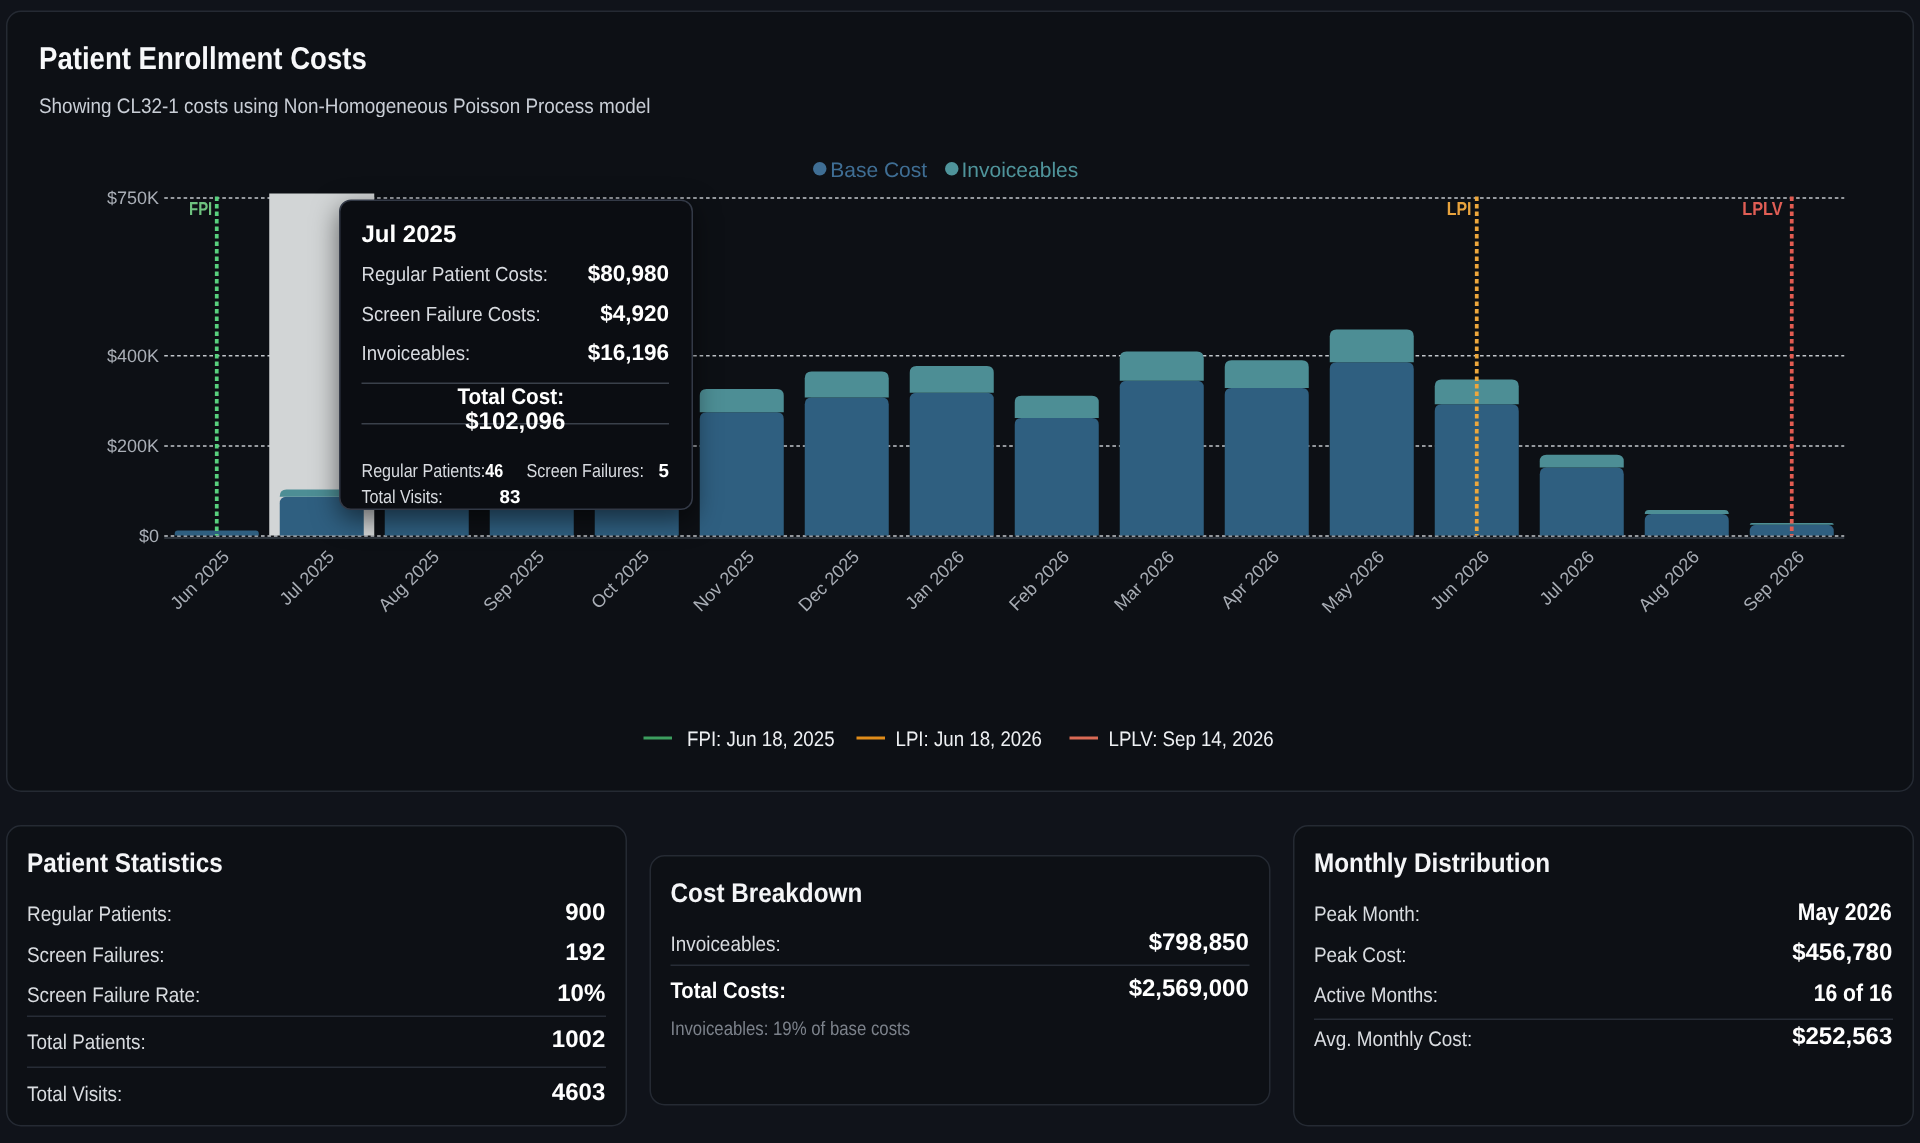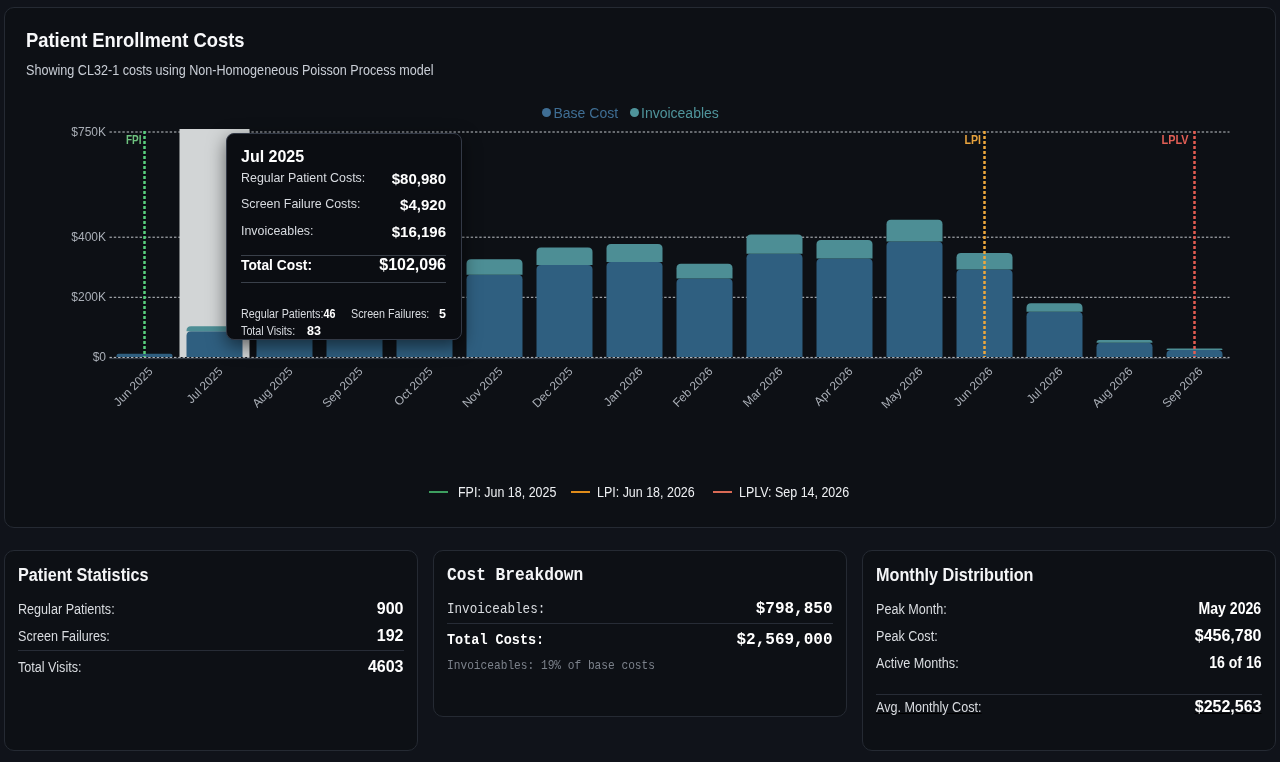--- a/index.html
+++ b/index.html
@@ -1,45 +1,45 @@
 <!DOCTYPE html>
 <html><head>
 <meta charset="utf-8">
 <style>
 * { margin:0; padding:0; box-sizing:border-box; }
 html,body { width:1280px; height:762px; background:#10131a; font-family:"Liberation Sans",sans-serif; overflow:hidden; }
 body { position:relative; }
 .card { position:absolute; background:#0d1015; border:1px solid #252a33; border-radius:10px; }
 #main { left:4px; top:7px; width:1272px; height:521px; }
 #c1 { left:4px; top:550px; width:414px; height:201px; }
-#c2 { left:433px; top:550px; width:414px; height:167px;font-family:Liberation Mono, monospace; }
+#c2 { left:433px; top:570px; width:414px; height:167px; }
 #c3 { left:862px; top:550px; width:414px; height:201px; }
 .ctitle { position:absolute; font-size:18px; font-weight:bold; color:#f4f5f7; left:12.5px; top:14px; transform:scaleX(0.90); transform-origin:left; white-space:nowrap; }
 .rows { position:absolute; left:12.5px; right:13.5px; top:44.5px; }
-.row.div3 { border-top:1px solid #272c36; margin-top:17px; height:26px;text-decoration:underline; }
+.row.div3 { border-top:1px solid #272c36; margin-top:2px; height:26px; }
 .row { display:flex; justify-content:space-between; align-items:center; height:27px; }
 .row .lab { font-size:14px; color:#d9dce0; transform:scaleX(0.90); transform-origin:left; white-space:nowrap; }
 .row .val { font-size:16px; font-weight:bold; color:#fff; white-space:nowrap; }
 .val.txt { transform:scaleX(0.88); transform-origin:right; }
 .row.div { border-top:1px solid #272c36; height:34.5px; }
 .note { font-size:13px; color:#7c828b; margin-top:0.5px; transform:scaleX(0.86); transform-origin:left; white-space:nowrap; }
 #title { position:absolute; left:26px; top:28px; font-size:21px; font-weight:bold; color:#f7f8fa; transform:scaleX(0.875); transform-origin:left; white-space:nowrap; }
 #subtitle { position:absolute; left:26px; top:62px; font-size:14px; color:#c9ced6; transform:scaleX(0.90); transform-origin:left; white-space:nowrap; }
 .ldot { position:absolute; width:9px; height:9px; border-radius:50%; top:108px; }
 .ltext { position:absolute; font-size:14px; top:104.5px; }
 .lbline { position:absolute; top:490.5px; width:19px; height:2.5px; }
 .lbtext { position:absolute; top:484px; font-size:14px; color:#eef0f3; font-weight:500; transform:scaleX(0.89); transform-origin:left; white-space:nowrap; }
 #tooltip { position:absolute; left:225.5px; top:132.5px; width:236px; height:207px; background:#0b0d12; border:1px solid #333946; border-radius:8px; box-shadow:0 6px 18px rgba(0,0,0,0.55); padding:12px 14.5px; z-index:5; }
 #tooltip h3 { font-size:16px; font-weight:bold; color:#fff; margin:2px 0 4px 0; }
-.trow { display:flex; justify-content:space-between; align-items:flex-start; height:26.6px; }
+.trow { display:flex; justify-content:space-between; align-items:center; height:26.6px; }
 .trow .tl { font-size:13.5px; color:#d8dbe0; transform:scaleX(0.92); transform-origin:left; white-space:nowrap; }
 .trow .tv { font-size:15px; font-weight:bold; color:#fff; white-space:nowrap; }
 .tdiv { border-top:1px solid #3a404a; margin-top:6px; }
 .tdiv2 { border-top:1px solid #3a404a; margin-top:0; }
-.trowT { height:26px; }
+.trowT { height:26px;flex-direction:column; }
 .trowT .tl { font-size:15px; font-weight:bold; color:#fff; }
 .trowT .tv { font-size:16px; }
 .tfoot { position:relative; font-size:12.5px; color:#d8dbe0; white-space:nowrap; }
 .tfoot b { color:#fff; }
 svg text { font-family:"Liberation Sans",sans-serif; }
 </style>
 </head>
 <body>
 <div class="card" id="main"></div>
 <div id="title">Patient Enrollment Costs</div>
@@ -139,35 +139,43 @@
       <span class="tv">$102,096</span>
     </div>
   <div class="tdiv2"></div>
   <div class="tfoot" style="margin-top:24px;height:17px;">
     <span style="position:absolute;left:0;transform:scaleX(0.86);transform-origin:left;">Regular Patients:<b>46</b></span>
     <span style="position:absolute;left:109.5px;transform:scaleX(0.86);transform-origin:left;">Screen Failures:</span>
     <b style="position:absolute;right:0;">5</b>
   </div>
   <div class="tfoot" style="height:16px;">
     <span style="position:absolute;left:0;transform:scaleX(0.86);transform-origin:left;">Total Visits:</span>
-    <b style="position:absolute;left:66px;">83</b>
+    <b style="position:absolute;left:92px;">83</b>
   </div>
 </div>
 
 <div class="card" id="c1">
   <div class="ctitle">Patient Statistics</div>
   <div class="rows">
     <div class="row">
         <span class="lab">Regular Patients:</span>
         <span class="val">900</span>
       </div>
     <div class="row">
         <span class="lab">Screen Failures:</span>
         <span class="val">192</span>
       </div>
+    <div class="row">
+        <span class="lab">Screen Failure Rate:</span>
+        <span class="val">10%</span>
+      </div>
+    <div class="row div">
+        <span class="lab">Total Patients:</span>
+        <span class="val">1002</span>
+      </div>
     <div class="row div">
         <span class="lab">Total Visits:</span>
         <span class="val">4603</span>
       </div>
   </div>
 </div>
 <div class="card" id="c2">
   <div class="ctitle">Cost Breakdown</div>
   <div class="rows">
     <div class="row">

